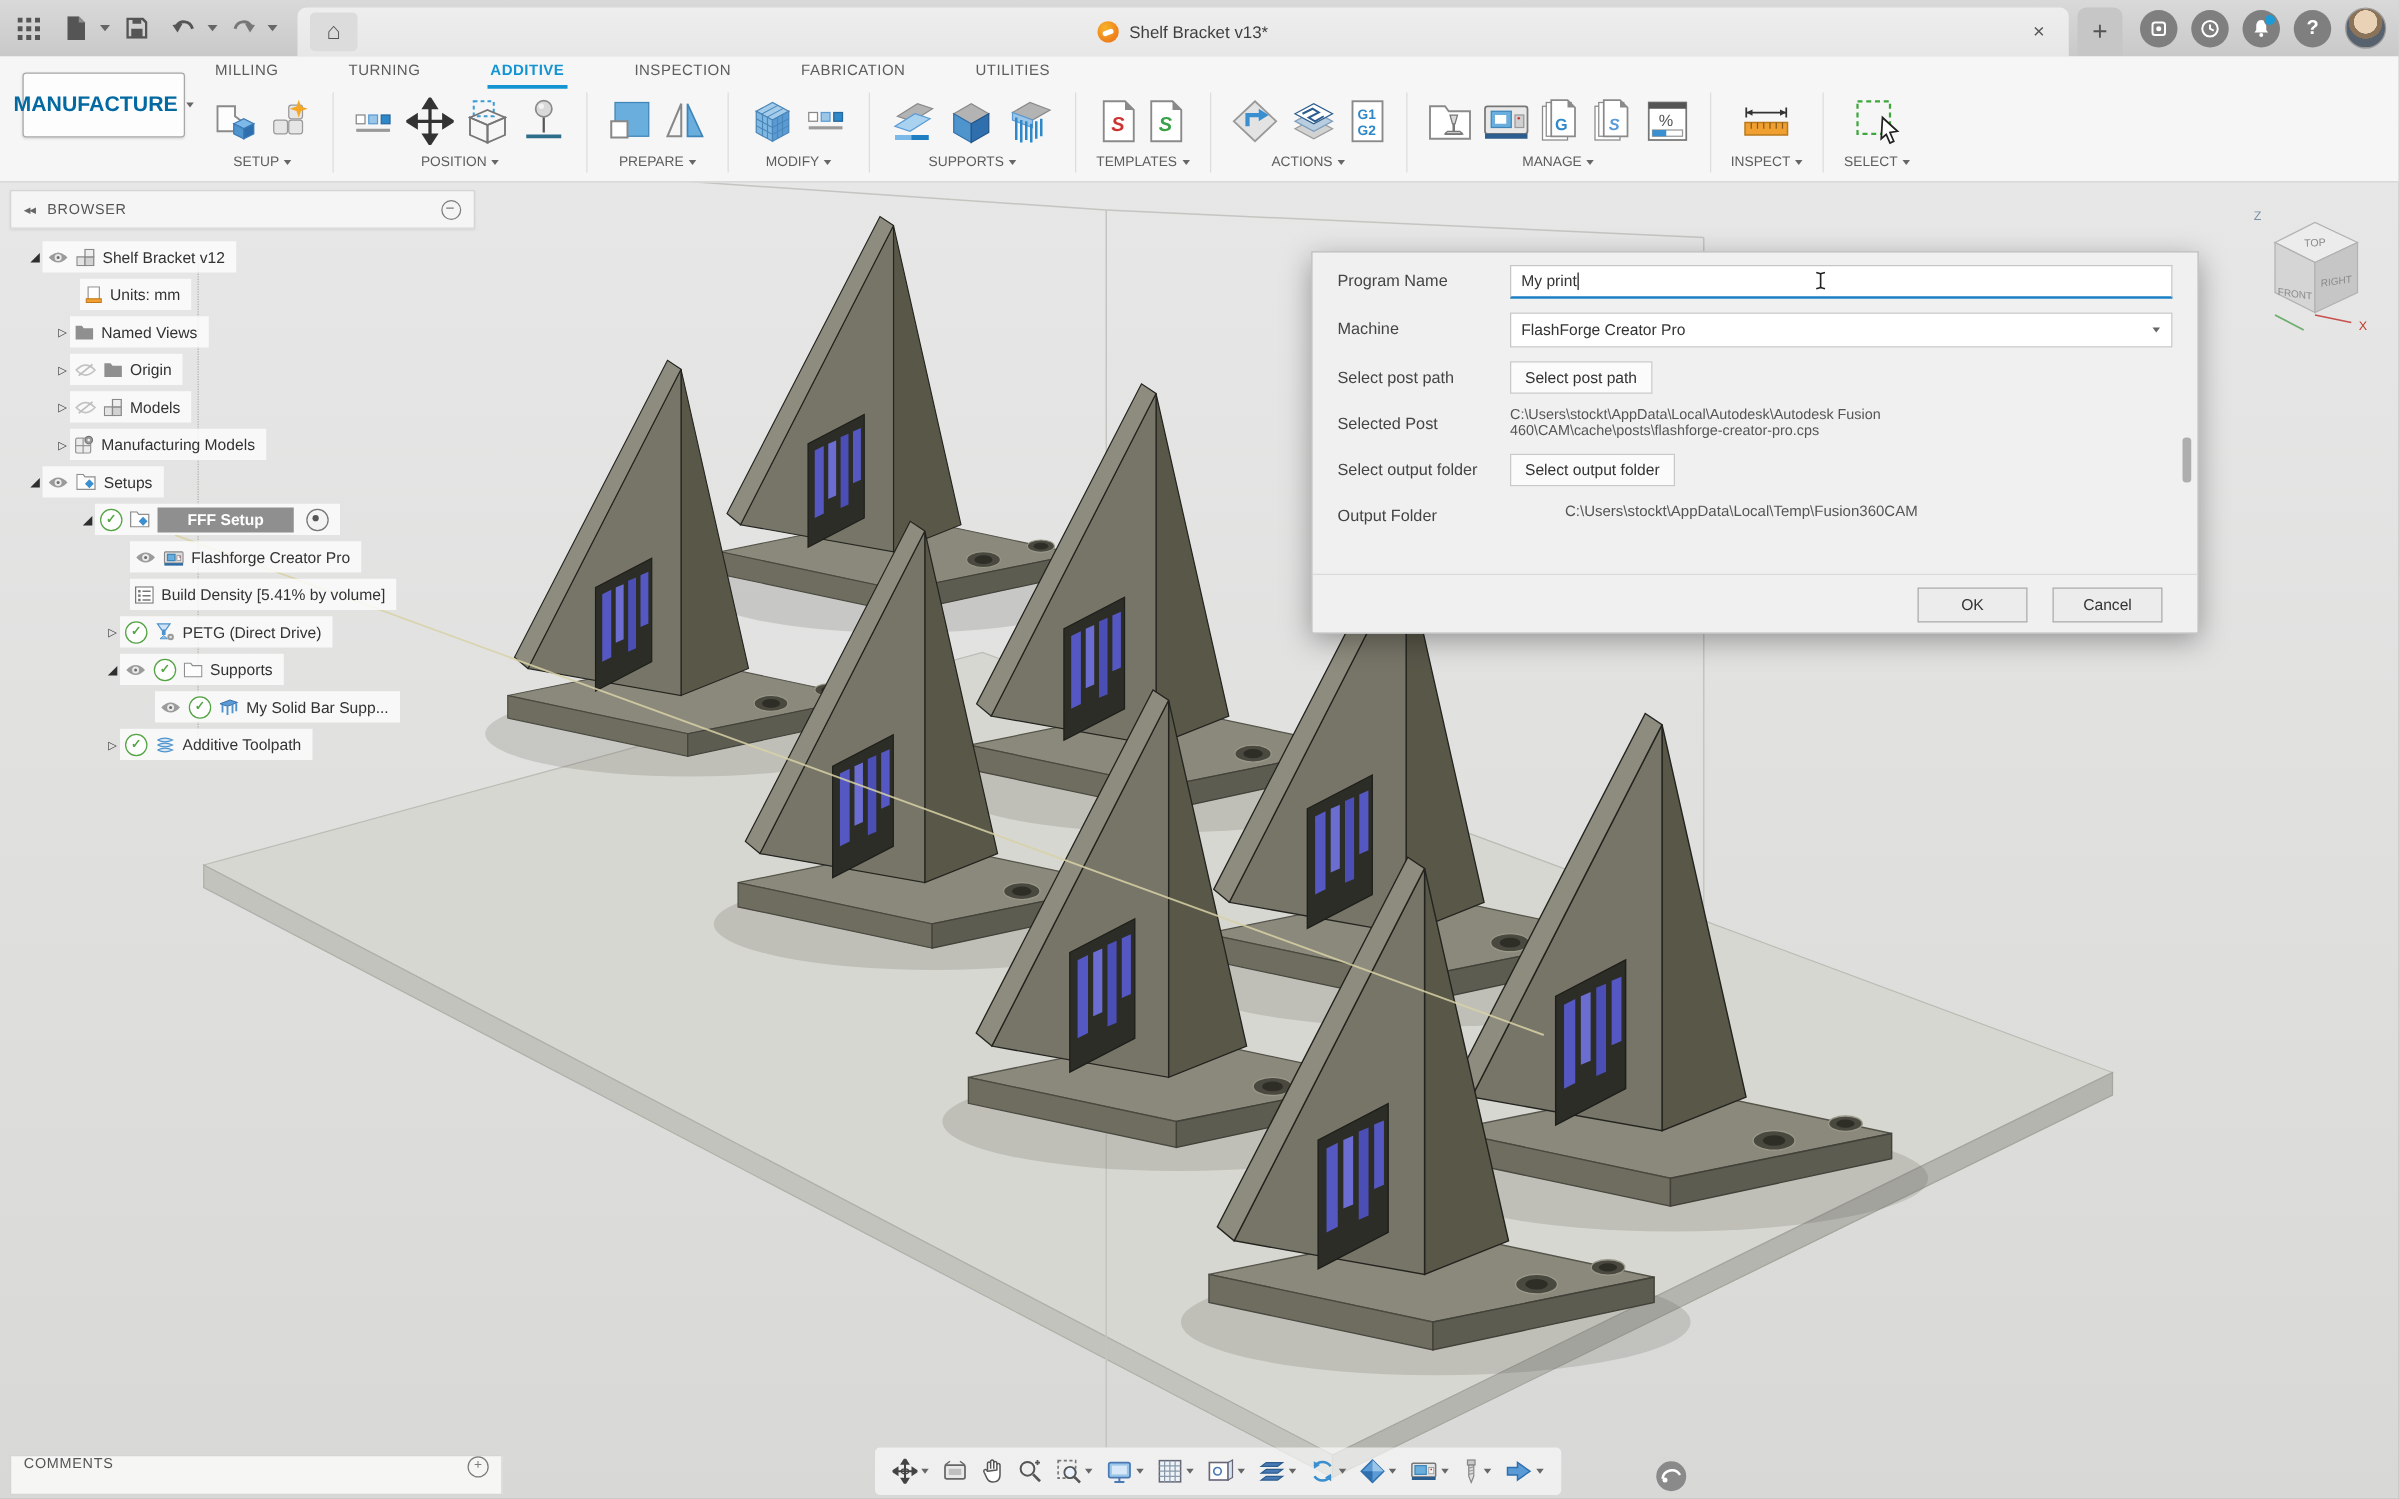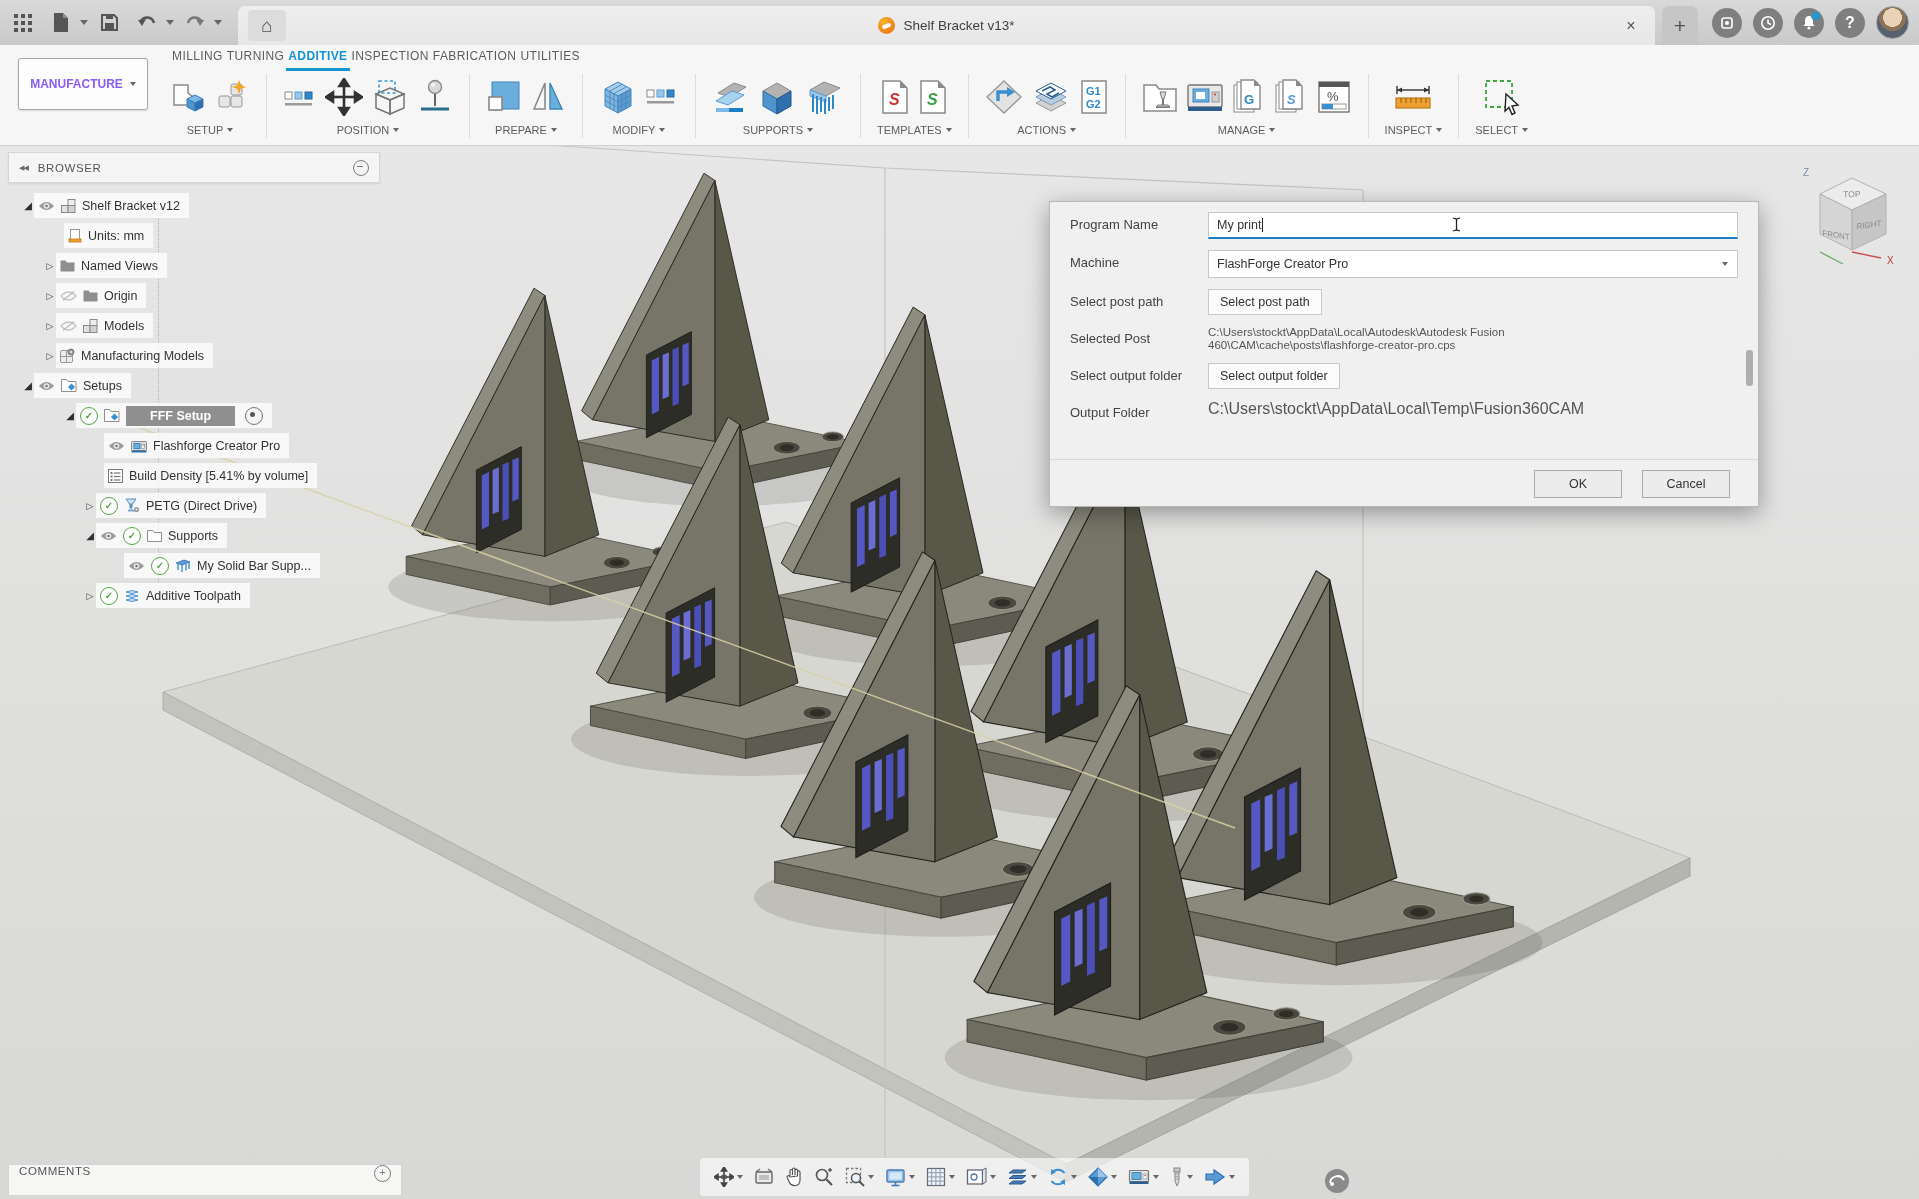--- a/index.html
+++ b/index.html
@@ -19,24 +19,24 @@
   .tab-close{position:absolute;right:12px;top:8px;width:24px;height:24px;display:flex;align-items:center;justify-content:center;font-size:16px;color:#555;border-radius:3px;}
   .newtab{position:absolute;left:1662px;top:6px;width:36px;height:39px;background:#c6c6c6;border-radius:7px 7px 0 0;display:flex;align-items:center;justify-content:center;font-size:21px;color:#555;z-index:31;}
   .tb-right{position:absolute;right:10px;top:0;height:45px;display:flex;align-items:center;gap:11px;z-index:32;}
   .circ{width:30px;height:30px;border-radius:50%;background:#7f7f7f;display:flex;align-items:center;justify-content:center;position:relative;color:#fff;}
   .avatar{width:31px;height:31px;border-radius:50%;background:radial-gradient(circle at 50% 34%,#e9d2b5 0 36%,#8a7358 37% 52%,#57626e 53%);border:1px solid #9a9a9a;}
   .bell-dot{position:absolute;right:3px;top:3px;width:8px;height:8px;border-radius:50%;background:#1d9bd7;border:1px solid #7f7f7f;}
   .help-q{font-size:16px;font-weight:bold;color:#fff;}
 
   
   .ribbon{position:absolute;left:0;top:45px;width:1919px;height:100px;background:#f6f6f6;border-bottom:1px solid #cfcfcf;z-index:30;}
-  .rtabs{position:absolute;left:170px;top:0;height:26px;display:flex;align-items:center;}
+  .rtabs{position:absolute;left:170px;top:0;height:26px;display:flex;gap:52px;align-items:center;}
   .rtab{font-size:12px;color:#5d5d5d;letter-spacing:.4px;padding:4px 2px 5px;border-bottom:3px solid transparent;}
   .rtab.active{color:#1494d1;font-weight:bold;border-bottom-color:#1494d1;}
-  .mfg-btn{position:absolute;left:18px;top:13px;width:128px;height:50px;background:#fdfdfd;border:1px solid #a8a8a8;border-radius:3px;display:flex;align-items:center;justify-content:center;gap:7px;font-size:12px;font-weight:bold;color:#8b5cf6;box-shadow:0 1px 2px rgba(0,0,0,.12);}
+  .mfg-btn{position:absolute;left:18px;top:13px;width:128px;height:50px;background:#fdfdfd;border:1px solid #a8a8a8;border-radius:3px;display:flex;align-items:center;justify-content:center;gap:7px;font-size:17px;font-weight:bold;color:#0369a1;box-shadow:0 1px 2px rgba(0,0,0,.12);}
   .grps{position:absolute;left:160px;top:27px;height:72px;display:flex;align-items:flex-start;}
   .grp{display:flex;flex-direction:column;align-items:center;padding:0 10px;}
   .gicons{height:50px;display:flex;align-items:center;gap:8px;}
   .glabel{font-size:11px;color:#5d5d5d;display:flex;align-items:center;gap:4px;margin-top:2px;}
   .dd{width:0;height:0;border-left:3.5px solid transparent;border-right:3.5px solid transparent;border-top:4.5px solid #666;}
   .vsep{width:1px;height:64px;background:#dddddd;margin:2px 6px 0;}
   .gi{display:flex;align-items:center;justify-content:center;}
 
   
   .browser{position:absolute;left:8px;top:152px;width:372px;z-index:6;}
@@ -69,21 +69,21 @@
   .drow{display:flex;align-items:flex-start;margin-bottom:11px;}
   .dlabel{width:138px;font-size:13px;color:#444;padding-top:5px;flex:none;}
   .dctl{flex:1;position:relative;}
   .dinput{position:relative;height:24px;background:#fff;border:1px solid #c6c6c6;border-bottom:2px solid #1b7fc4;display:flex;align-items:center;padding:0 8px;font-size:12.5px;color:#333;}
   .caret-line{width:1px;height:14px;background:#222;margin-left:1px;}
   .ibeam{position:absolute;left:243px;top:4px;}
   .dselect{height:26px;background:#fff;border:1px solid #c6c6c6;display:flex;align-items:center;padding:0 26px 0 8px;font-size:12.5px;color:#333;position:relative;}
   .dselect .dd{position:absolute;right:9px;top:11px;}
   .dbtn{display:inline-block;background:#fbfbfb;border:1px solid #c9c9c9;padding:5px 11px;font-size:12.5px;color:#333;}
   .dpath{font-size:11.5px;color:#555;line-height:13px;height:24px;overflow:hidden;padding-top:3px;}
-  .dpath1{font-size:16px;color:#555;padding-top:5px;}
+  .dpath1{font-size:12px;color:#555;padding-top:5px;margin-left:44px;}
   .dscroll{position:absolute;right:5px;top:148px;width:7px;height:36px;background:#aeaeae;border-radius:3px;}
   .dfoot{position:absolute;left:0;right:0;bottom:0;height:46px;border-top:1px solid #dadada;}
   .dfoot-btns{position:absolute;right:28px;top:10px;display:flex;gap:20px;}
   .fbtn{min-width:62px;height:26px;background:#ececec;border:1px solid #ababab;font-size:12.5px;color:#333;display:flex;align-items:center;justify-content:center;padding:0 12px;}
 
   
   .scene{position:absolute;left:0;top:0;z-index:1;}
   .viewcube{position:absolute;left:1795px;top:158px;z-index:4;}
   .comments{position:absolute;left:8px;top:1164px;width:372px;height:30px;background:rgba(249,249,249,.88);border:1px solid #d5d5d5;display:flex;align-items:flex-start;padding:0 10px;z-index:5;}
   .comments span.lbl{font-size:11.5px;color:#555;letter-spacing:.6px;flex:1;}

